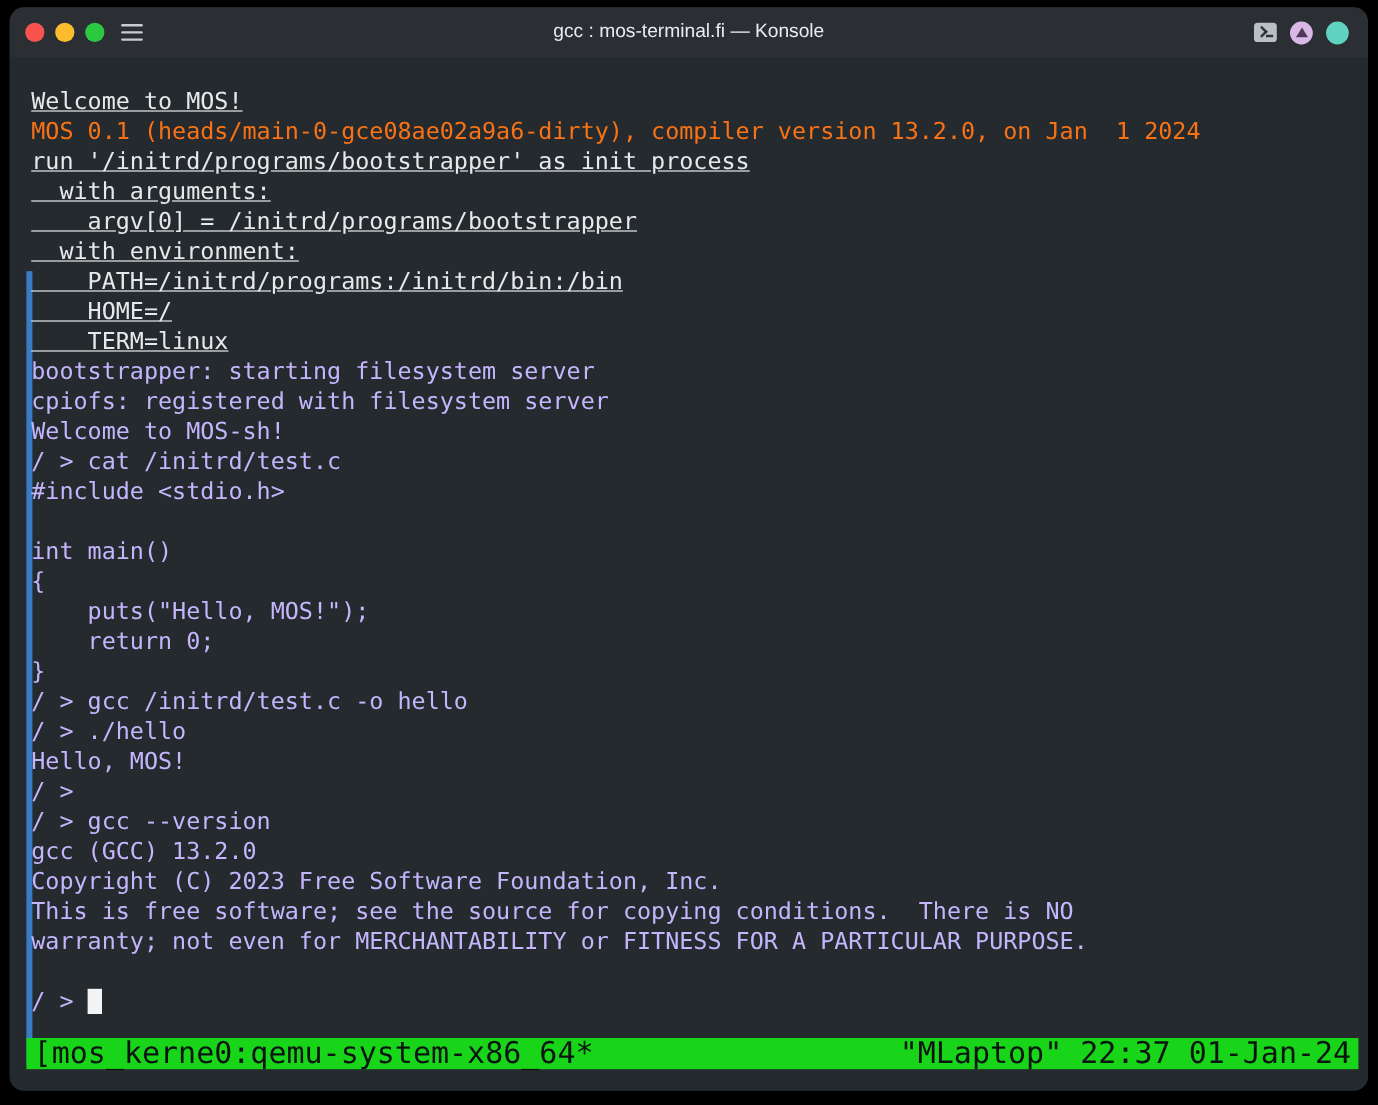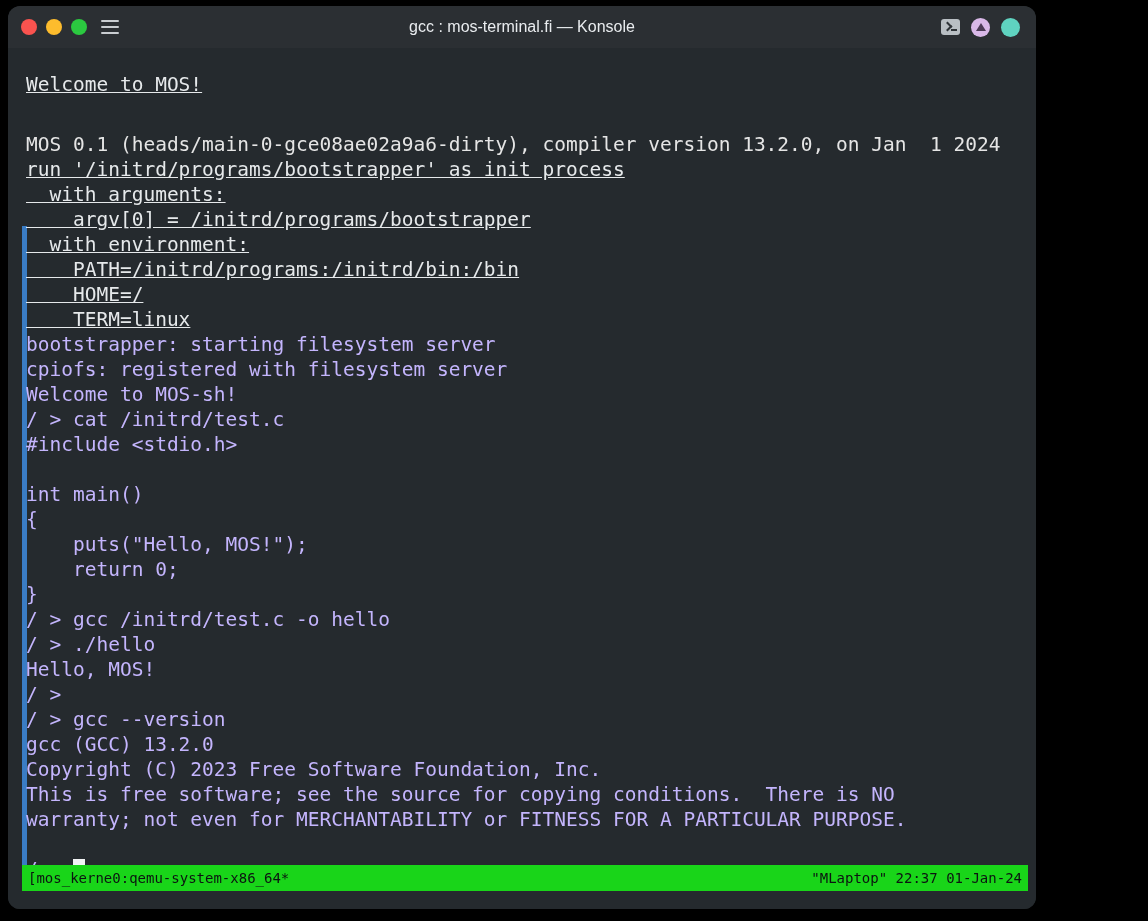--- a/index.html
+++ b/index.html
@@ -12,21 +12,21 @@
     width: 1148px;
     height: 921px;
     overflow: hidden;
     font-family: "DejaVu Sans Mono", monospace;
   }
 
   .window {
     position: absolute;
     left: 8px;
     top: 6px;
-    width: 1028px;
+    width: 1132px;
     height: 903px;
     background: #252a2e;
     border-radius: 12px;
     overflow: hidden;
     display: flex;
     flex-direction: column;
   }
 
   
   .titlebar {
@@ -179,42 +179,42 @@
     font-size: 19.5px;
     line-height: 25px;
     white-space: pre;
     letter-spacing: 0px;
   }
   .screen .line {
     height: 25px;
     white-space: pre;
   }
   .c-white { color: #e6e9eb; text-decoration: underline; }
-  .c-green { color: #e5e5e5; margin-top: 35px; }
+  .c-green { color: #f97316; }
   .c-blue  { color: #c4b5fd; }
 
   .cursor {
     display: inline-block;
     width: 12px;
     height: 21px;
     background: #f2f4f5;
     vertical-align: -4px;
   }
 
   
   .statusbar {
     position: absolute;
     left: 14px;
     right: 8px;
     bottom: 18px;
     height: 26px;
     background: #19d519;
     color: #0c1411;
     font-family: "DejaVu Sans Mono", monospace;
-    font-size: 14px;
+    font-size: 25px;
     line-height: 26px;
     display: flex;
     align-items: center;
     justify-content: space-between;
     padding: 0 4px;
     white-space: pre;
   }
   .statusbar .sb-left { padding-left: 2px; }
   .statusbar .sb-right { padding-right: 2px; }
 </style>

